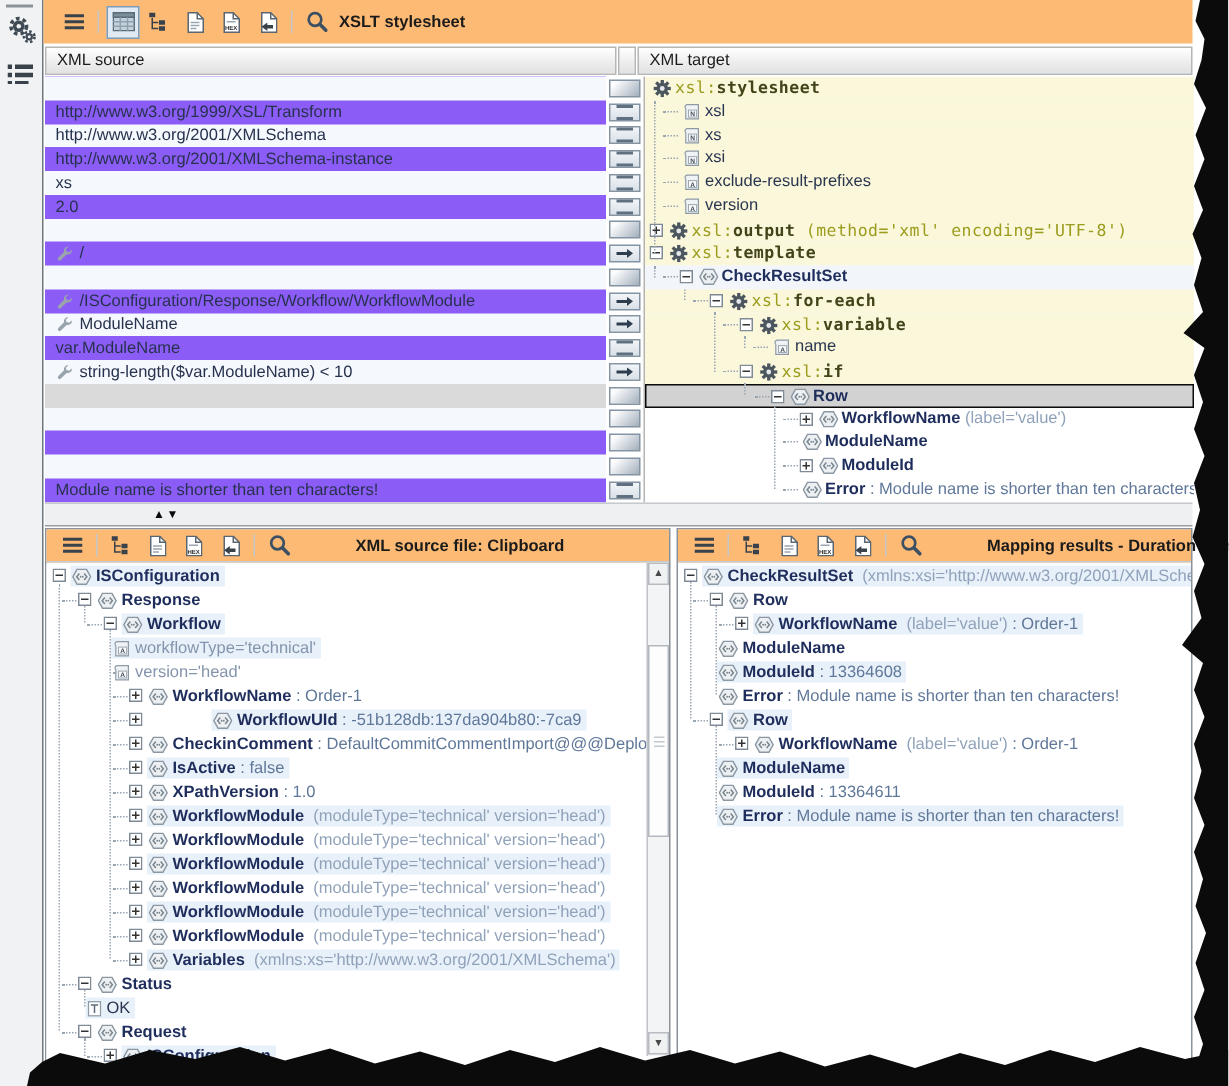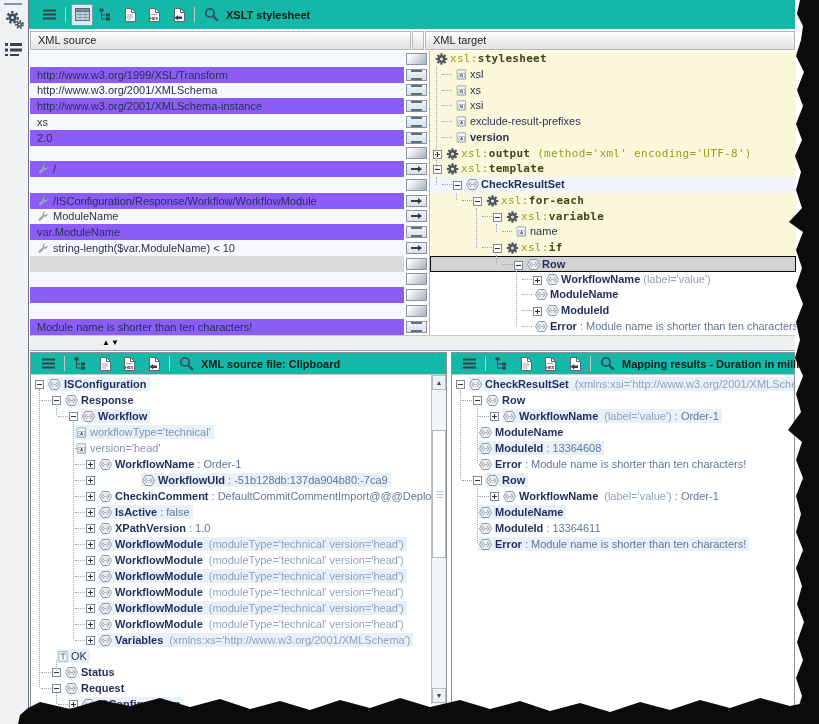--- a/index.html
+++ b/index.html
@@ -4,21 +4,21 @@
 <style>
   html,body{margin:0;padding:0;}
   #app{position:relative;width:819px;height:724px;background:#ffffff;overflow:hidden;
        font-family:"Liberation Sans","DejaVu Sans",sans-serif;font-size:11px;color:#222;}
   
   #rail{position:absolute;left:0;top:0;width:29px;height:724px;background:#f1f2f3;
         border-right:1px solid #6e7880;box-sizing:border-box;}
   #rail .handle{position:absolute;left:4px;top:3px;width:18px;height:2px;background:#8a929a;}
   .rail-btn{position:absolute;left:3px;width:22px;height:22px;display:flex;align-items:center;justify-content:center;}
   
-  .toolbar{position:absolute;display:flex;align-items:center;background:#14b8a6;box-sizing:border-box;}
+  .toolbar{position:absolute;display:flex;align-items:center;background:#fdba74;box-sizing:border-box;}
   #top-toolbar{left:29px;top:0;width:766px;height:29px;padding-left:8px;}
   .tb-btn{width:20px;height:20px;display:flex;align-items:center;justify-content:center;border:1px solid transparent;margin:0 1px;}
   .tb-btn.pressed{background:#dfeaf4;border-color:#7d9bb8;}
   .tb-sep{width:1px;height:15px;background:#c6c6c6;margin:0 4px;}
   .tb-label{font-weight:bold;color:#1b1b1b;margin-left:3px;white-space:nowrap;}
   
   .col-header{position:absolute;height:19px;background:linear-gradient(#ffffff,#ececec 60%,#e2e2e2);
         border:1px solid #b6b6b6;box-sizing:border-box;line-height:17px;padding-left:7px;color:#1c1c1c;}
   
   #grid-rows{position:absolute;left:30px;top:51px;width:374px;height:284px;overflow:hidden;background:#8b5cf6;}
@@ -49,21 +49,21 @@
   .va{color:#5f7798;}
   .attr-text{color:#8494ac;}
   
   #hsplit{position:absolute;left:30px;top:335px;width:765px;height:16px;background:#eef0f1;
           border-top:1px solid #c6cacd;border-bottom:1px solid #979ea4;box-sizing:border-box;}
   #hsplit .updown{position:absolute;left:72px;top:2px;font-size:8px;color:#0a0a0a;letter-spacing:1px;}
   
   .panel{position:absolute;border:1px solid #8a929a;box-sizing:border-box;background:#fff;}
   #bl-panel{left:30px;top:352px;width:417px;height:366px;}
   #br-panel{left:451px;top:352px;width:344px;height:366px;}
-  .panel .toolbar{left:0;top:0;width:100%;height:22px;padding-left:5px;border-bottom:1px solid #c6cacd;}
+  .panel .toolbar{left:0;top:0;width:100%;height:22px;padding-left:5px;border-bottom:1px solid #c6cacd;gap:36px;}
   .tree{position:absolute;left:0;top:23px;right:0;bottom:0;overflow:hidden;background:#fff;}
   #bl-tree{right:15px;}
   .tree-row{height:16px;position:relative;white-space:nowrap;}
   .node{display:inline-flex;align-items:center;gap:3px;position:absolute;top:1px;height:14px;padding:0 3px 0 1px;}
   .node.hl{background:#e8f1fa;}
   .exp{position:absolute;top:3px;width:9px;height:9px;}
   .t-row .exp{top:3px;}
   .hstub{position:absolute;height:1px;border-top:1px dotted #9aa6b2;width:10px;}
   .vline{position:absolute;width:1px;border-left:1px dotted #9aa6b2;}
   .ic{flex:0 0 auto;display:block;}
@@ -409,21 +409,21 @@
       </div>
       <div class="t-row yellow">
         <div class="hstub" style="left: 12px; top: 7px;"></div>
         <span style="position: absolute; left: 25px; top: 2px;">
           <svg class="ic" width="12" height="11" viewBox="0 0 12 11">
             <path d="M3 0.8C1.6 1.2 1.2 2.6 2.2 3.6L2.2 10.2H10.6V0.8Z" fill="#f0f3f5" stroke="#8d9aa6" stroke-width="0.8"></path>
             <rect x="4" y="4.4" width="5.4" height="4.6" fill="#fcfcfc" stroke="#a0aab4" stroke-width="0.7"></rect>
             <text x="6.7" y="8.4" font-size="4.4" text-anchor="middle" fill="#39495a" font-family="sans-serif" font-weight="bold">A</text>
           </svg>
         </span>
-        <span class="tlabel" style="left: 40px; font-weight: bold;"><span style="color: rgb(42, 53, 80);">version</span></span>
+        <span class="tlabel" style="left: 40px;"><span style="color: rgb(42, 53, 80);">version</span></span>
       </div>
       <div class="t-row yellow">
         <span class="exp" style="left: 3px;"><svg width="9" height="9">
             <rect x="0.5" y="0.5" width="8" height="8" fill="#fff" stroke="#7e8a96"></rect>
             <line x1="2" y1="4.5" x2="7" y2="4.5" stroke="#333"></line>
             <line x1="4.5" y1="2" x2="4.5" y2="7" stroke="#333"></line>
           </svg></span>
         <span style="position: absolute; left: 16px; top: 2px;">
           <svg class="ic" width="13" height="12" viewBox="0 0 12 12">
             <g fill="#4c565f">
@@ -999,48 +999,48 @@
                 <path d="M4.9 3.3 3.1 5.5l1.8 2.2M8.1 3.3l1.8 2.2-1.8 2.2" fill="none" stroke="#77858f"></path>
                 <circle cx="5.8" cy="5.5" r="0.6" fill="#77858f"></circle>
                 <circle cx="7.2" cy="5.5" r="0.6" fill="#77858f"></circle>
               </svg>
             </span>
             <span class="nm">Variables</span>
             <span class="an">(xmlns:xs='http://www.w3.org/2001/XMLSchema')</span>
           </span>
         </div>
         <div class="tree-row">
+          <div class="hstub" style="left: 10px; top: 8px;"></div>
+          <span class="exp" style="left: 21px;"><svg width="9" height="9">
+              <rect x="0.5" y="0.5" width="8" height="8" fill="#fff" stroke="#7e8a96"></rect>
+              <line x1="2" y1="4.5" x2="7" y2="4.5" stroke="#333"></line>
+            </svg></span>
+          <span class="node" style="left: 33px;">
+            <span>
+              <svg class="ic" width="13" height="11" viewBox="0 0 13 11">
+                <path d="M3.4 0.5h6.2l2.8 5-2.8 5H3.4l-2.8-5z" fill="#edf0f2" stroke="#8b98a4"></path>
+                <path d="M4.9 3.3 3.1 5.5l1.8 2.2M8.1 3.3l1.8 2.2-1.8 2.2" fill="none" stroke="#77858f"></path>
+                <circle cx="5.8" cy="5.5" r="0.6" fill="#77858f"></circle>
+                <circle cx="7.2" cy="5.5" r="0.6" fill="#77858f"></circle>
+              </svg>
+            </span>
+            <span class="nm">Status</span>
+          </span>
+        </div>
+        <div class="tree-row">
           <div class="hstub" style="left: 27px; top: 8px;"></div>
           <span class="node hl" style="left: 26px;">
             <span>
               <svg class="ic" width="10" height="11" viewBox="0 0 10 11">
                 <rect x="1" y="0.8" width="8" height="9.4" fill="#fdfdfd" stroke="#8d9aa6" stroke-width="0.8"></rect>
                 <line x1="2.6" y1="3" x2="7.4" y2="3" stroke="#5c6c7c"></line>
                 <line x1="5" y1="3" x2="5" y2="8.4" stroke="#5c6c7c"></line>
               </svg>
             </span>
             <span style="color: rgb(42, 53, 80);">OK</span>
-          </span>
-        </div>
-        <div class="tree-row">
-          <div class="hstub" style="left: 10px; top: 8px;"></div>
-          <span class="exp" style="left: 21px;"><svg width="9" height="9">
-              <rect x="0.5" y="0.5" width="8" height="8" fill="#fff" stroke="#7e8a96"></rect>
-              <line x1="2" y1="4.5" x2="7" y2="4.5" stroke="#333"></line>
-            </svg></span>
-          <span class="node" style="left: 33px;">
-            <span>
-              <svg class="ic" width="13" height="11" viewBox="0 0 13 11">
-                <path d="M3.4 0.5h6.2l2.8 5-2.8 5H3.4l-2.8-5z" fill="#edf0f2" stroke="#8b98a4"></path>
-                <path d="M4.9 3.3 3.1 5.5l1.8 2.2M8.1 3.3l1.8 2.2-1.8 2.2" fill="none" stroke="#77858f"></path>
-                <circle cx="5.8" cy="5.5" r="0.6" fill="#77858f"></circle>
-                <circle cx="7.2" cy="5.5" r="0.6" fill="#77858f"></circle>
-              </svg>
-            </span>
-            <span class="nm">Status</span>
           </span>
         </div>
         <div class="tree-row">
           <div class="hstub" style="left: 10px; top: 8px;"></div>
           <span class="exp" style="left: 21px;"><svg width="9" height="9">
               <rect x="0.5" y="0.5" width="8" height="8" fill="#fff" stroke="#7e8a96"></rect>
               <line x1="2" y1="4.5" x2="7" y2="4.5" stroke="#333"></line>
             </svg></span>
           <span class="node" style="left: 33px;">
             <span>

